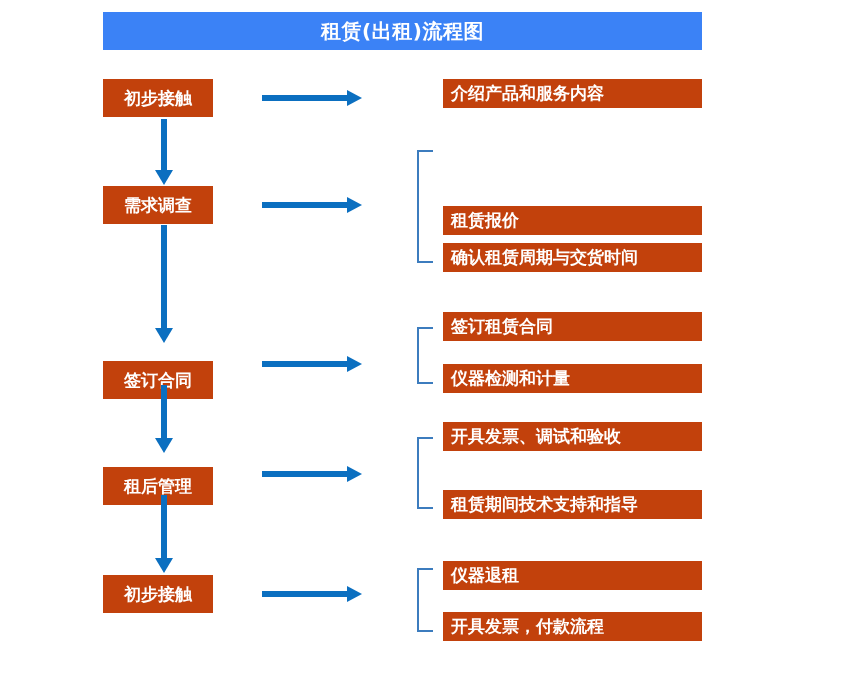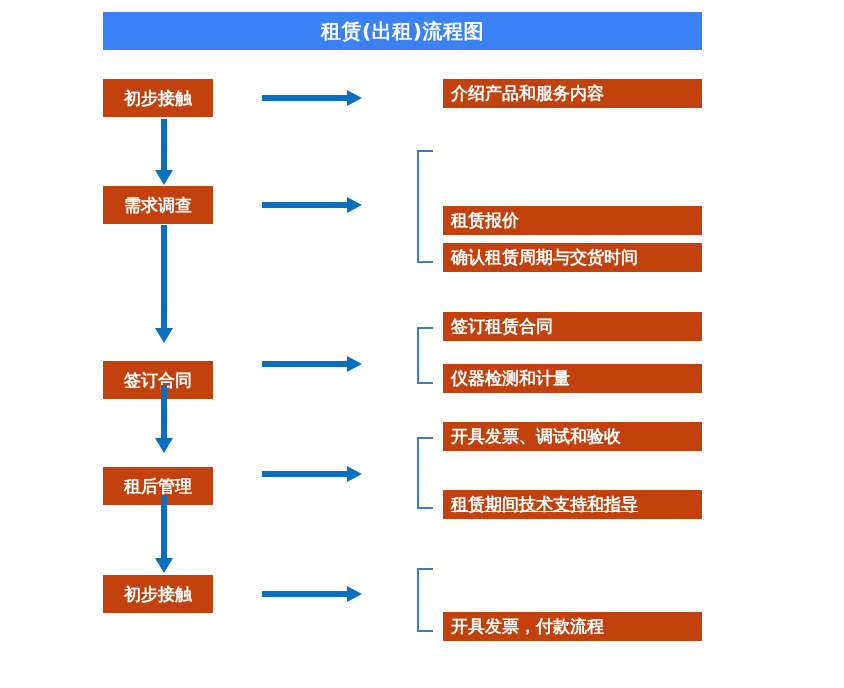--- a/index.html
+++ b/index.html
@@ -175,16 +175,17 @@
   <div class="bracket" style="top:327px; height:57px;"></div>
   <div class="bracket" style="top:437px; height:72px;"></div>
   <div class="bracket" style="top:568px; height:64px;"></div>
 
   <div class="node detail" style="top:79px;">介绍产品和服务内容</div>
   <div class="node detail" style="top:198px;margin-top:8px;">租赁报价</div>
   <div class="node detail" style="top:243px;">确认租赁周期与交货时间</div>
   <div class="node detail" style="top:312px;">签订租赁合同</div>
   <div class="node detail" style="top:364px;">仪器检测和计量</div>
   <div class="node detail" style="top:422px;">开具发票、调试和验收</div>
-  <div class="node detail" style="top:490px;text-decoration:underline;">租赁期间技术支持和指导</div>
+  <div class="node detail" style="top:490px;">租赁期间技术支持和指导</div>
+  <div class="node detail" style="top:561px;">仪器退租</div>
   <div class="node detail" style="top:612px;">开具发票，付款流程</div>
 
 </div>
 
 </body></html>

